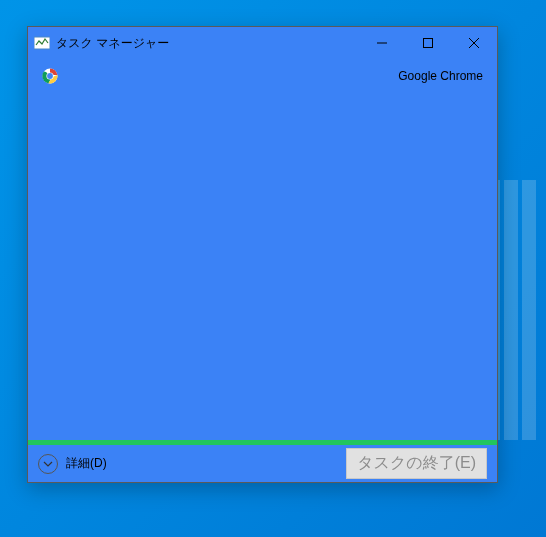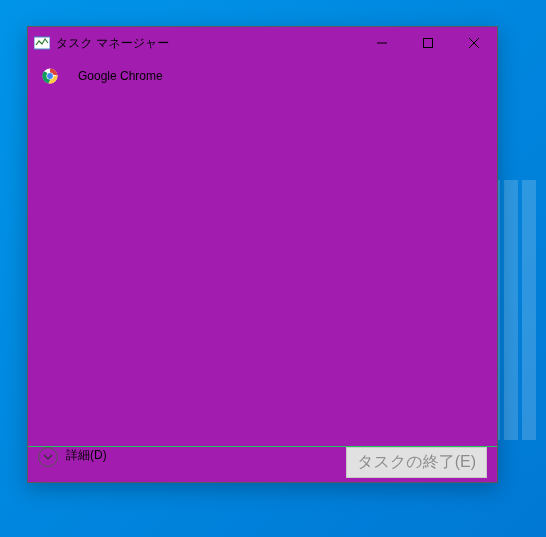--- a/index.html
+++ b/index.html
@@ -27,21 +27,21 @@
     }
     .bar:nth-child(1){height:100%;}
     .bar:nth-child(2){height:100%;}
     .bar:nth-child(3){height:100%;}
     .window {
       position: absolute;
       left: 27px;
       top: 26px;
       width: 471px;
       height: 457px;
-      background: #a21caf;
+      background: #3b82f6;
       border: 1px solid #5a5a5a;
       display: flex;
       flex-direction: column;
       box-shadow: 0 6px 20px rgba(0,0,0,0.25);
     }
     .titlebar {
       height: 32px;
       display: flex;
       align-items: center;
       padding-left: 6px;
@@ -74,31 +74,32 @@
     .client-area {
       flex: 1;
       padding: 6px 4px;
       overflow: auto;
     }
     .task-item {
       display: flex;
       align-items: center;
       gap: 20px;
       padding: 3px 10px;
+      justify-content: space-between;
     }
     .chrome-icon {
       width: 16px;
       height: 16px;
       position: relative;
     }
     .footer {
-      height: 36px;
-      border-top: 1px solid #22c55e;
+      height: 42px;
+      border-top: 5px solid #22c55e;
       display: flex;
-      align-items: flex-start;
+      align-items: center;
       padding: 0 10px;
       gap: 8px;
     }
     .chevron-circle {
       width: 20px;
       height: 20px;
       border: 1px solid #555;
       border-radius: 50%;
       display: flex;
       align-items: center;

